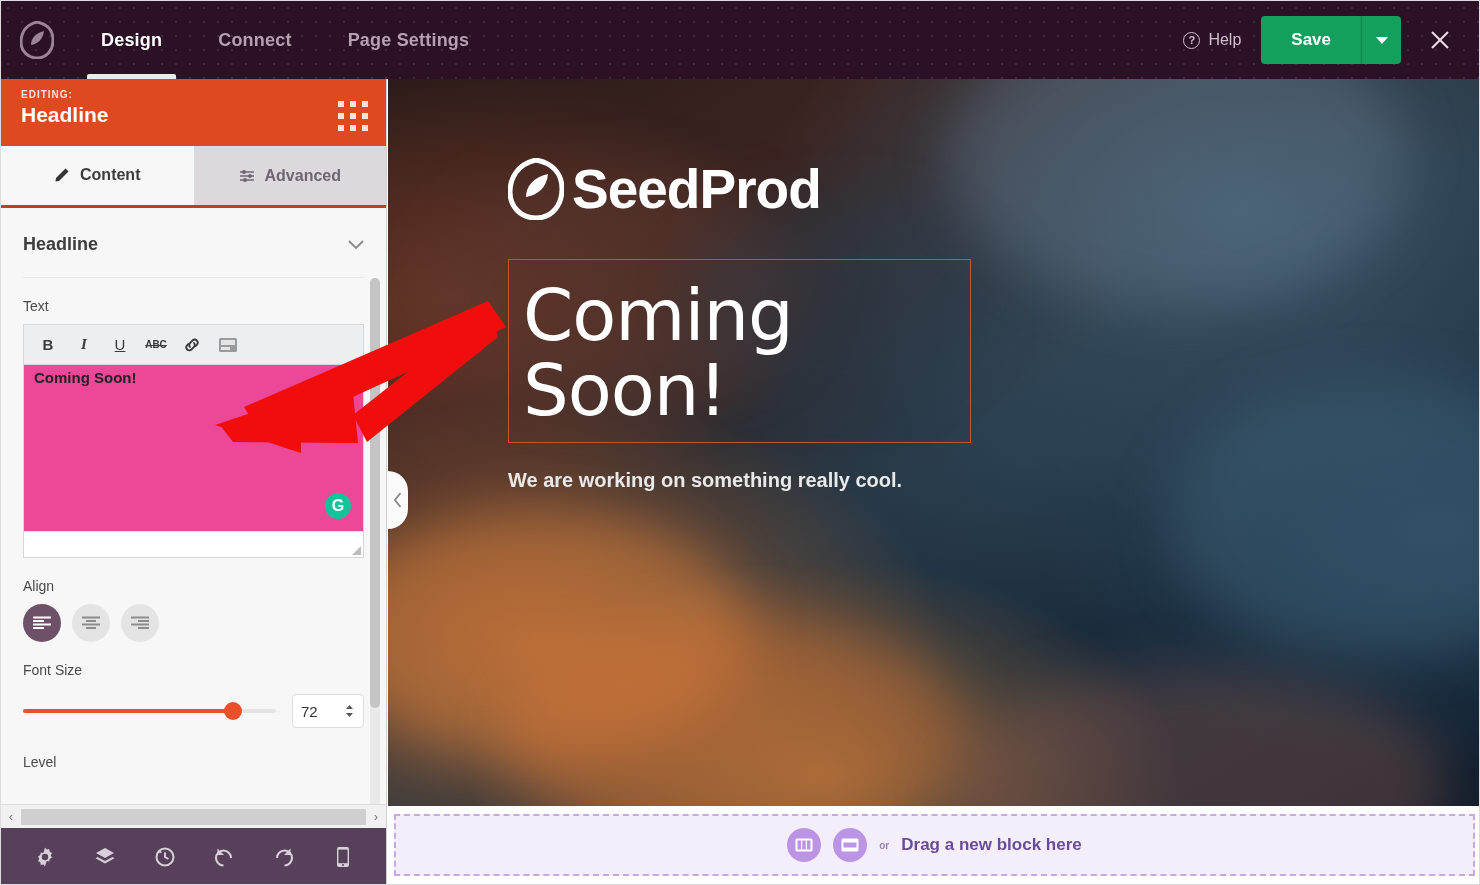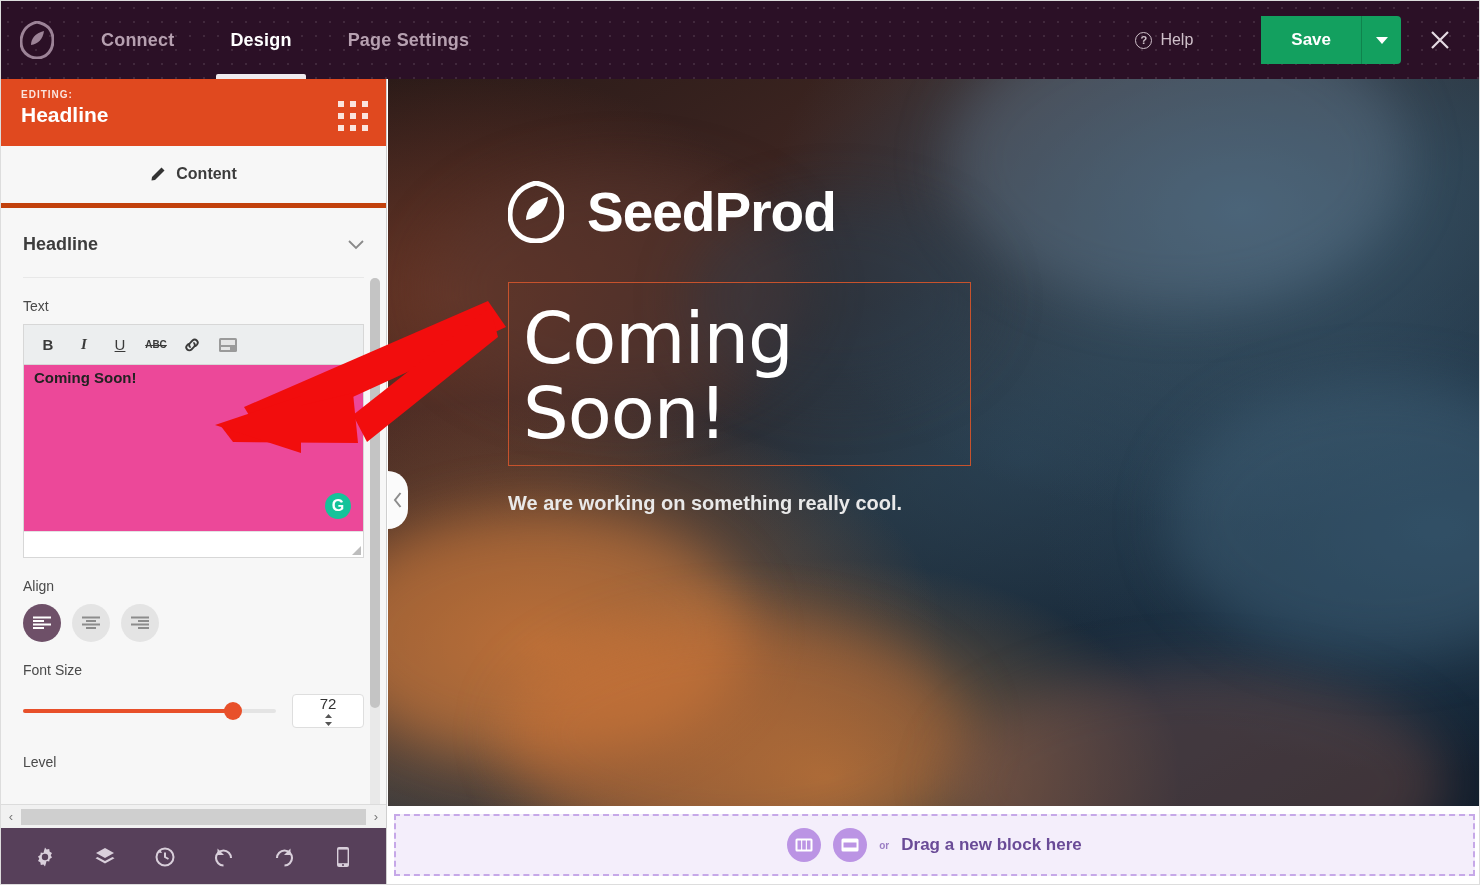--- a/index.html
+++ b/index.html
@@ -61,21 +61,21 @@
     width: 17px; height: 17px; border-radius: 50%;
     border: 1.6px solid #cfc0ca;
     display: flex; align-items: center; justify-content: center;
     font-size: 11px; font-weight: bold; line-height: 1;
   }
   .save-group { display: flex; align-items: stretch; height: 48px; border-radius: 4px; overflow: hidden; }
   .save-btn {
     background: #13a05f; color: #fff;
     display: flex; align-items: center; justify-content: center;
     font-size: 17px; font-weight: bold;
-    padding: 0 30px; cursor: pointer; margin-left: 48px;
+    padding: 0 30px; cursor: pointer;
   }
   .save-caret {
     background: #13a05f; width: 40px;
     display: flex; align-items: center; justify-content: center;
     border-left: 1px solid rgba(0,0,0,.18); cursor: pointer;
   }
   .caret-down {
     width: 0; height: 0; border-left: 6px solid transparent;
     border-right: 6px solid transparent; border-top: 7px solid #fff;
   }
@@ -103,21 +103,21 @@
   .panel-head {
     background: #e0491f; color: #fff;
     height: 67px; padding: 10px 18px 0 20px;
     display: flex; align-items: flex-start; justify-content: space-between;
   }
   .panel-head-editing { font-size: 10px; letter-spacing: 1px; font-weight: bold; opacity: .85; }
   .panel-head-title { font-size: 21px; font-weight: bold; margin-top: 3px; }
   .grid-dots { display: grid; grid-template-columns: repeat(3,6px); gap: 6px; margin-top: 12px; cursor: grab; }
   .grid-dots i { width: 6px; height: 6px; background: rgba(255,255,255,.85); display: block; }
 
-  .tabs-row { display: flex; height: 62px; border-bottom: 5px solid #c2410c; }
+  .tabs-row { display: flex; height: 62px; border-bottom: 3px solid #c2410c; }
   .ptab {
     flex: 1; display: flex; align-items: center; justify-content: center;
     gap: 10px; font-size: 16px; font-weight: bold; cursor: pointer;
   }
   .ptab.active { background: #f7f7f7; color: #3c3c3c; border-bottom: 2px solid #f7f7f7; }
   .ptab.inactive { background: #dcd8dc; color: #6f6572; }
 
   .panel-scroll {
     flex: 1; overflow: hidden; position: relative; background: #f7f7f7;
     padding: 0 22px;
@@ -172,21 +172,21 @@
 
   .slider-row { display: flex; align-items: center; gap: 16px; margin-top: 16px; }
   .slider-track { flex: 1; height: 4px; background: #e4e4e4; border-radius: 2px; position: relative; }
   .slider-fill { position: absolute; left: 0; top: 0; bottom: 0; background: #e8502a; border-radius: 2px; }
   .slider-knob {
     position: absolute; top: 50%; transform: translate(-50%,-50%);
     width: 18px; height: 18px; border-radius: 50%; background: #e8502a; cursor: pointer;
   }
   .num-box {
     width: 72px; height: 34px; background: #fff; border: 1px solid #dedede; border-radius: 4px;
-    display: flex; align-items: center; justify-content: space-between; padding: 0 8px; flex-direction: column;
+    display: flex; align-items: center; justify-content: space-between; padding: 0 8px;
   }
   .num-val { font-size: 15px; color: #333; }
   .spinner { display: flex; flex-direction: column; gap: 1px; color: #555; font-size: 8px; line-height: 8px; }
 
   .sb-vertical {
     position: absolute; right: 6px; top: 70px; width: 10px; height: 600px;
     background: #e9e9e9; border-radius: 5px;
   }
   .sb-vertical i { position: absolute; left: 0; top: 0; width: 10px; height: 430px; background: #c4c4c4; border-radius: 5px; display: block;}
   .sb-horizontal {
@@ -222,21 +222,21 @@
   }
   .collapse-handle {
     position: absolute; left: 0; top: 392px; z-index: 6;
     width: 20px; height: 58px;
     background: #fbfbfb;
     border-radius: 0 30px 30px 0;
     display: flex; align-items: center; justify-content: center;
     color: #8d8d8d; font-size: 14px; cursor: pointer;
   }
   .page-inner { position: relative; z-index: 3; padding: 78px 0 0 120px; }
-  .sp-logo { display: flex; align-items: center; gap: 23px; margin-top: 23px; }
+  .sp-logo { display: flex; align-items: center; gap: 8px; }
   .sp-logo-leaf { width: 56px; height: 62px; }
   .sp-logo-text { color: #fff; font-size: 55px; font-weight: bold; letter-spacing: -1px; }
 
   .headline-block {
     margin-top: 38px; width: 463px;
     border: 1.5px solid #c7522c;
     padding: 18px 14px 14px 14px;
   }
   .headline-text {
     color: #fff; font-size: 72px; line-height: 1.04; font-weight: normal;
@@ -284,25 +284,25 @@
   <div class="topbar">
 
     <div class="brand-logo">
       <svg class="leaf" viewBox="0 0 34 38">
         <path d="M17 1 C5 4 1 13 1 21 C1 30 8 37 17 37 C27 37 33 29 33 19 C33 9 27 3 17 1 Z" fill="none" stroke="#9c8397" stroke-width="3"></path>
         <path d="M24 10 C15 12 11 18 11 24 C18 23 23 18 24 10 Z" fill="#9c8397"></path>
       </svg>
     </div>
 
     <div class="nav-tabs">
+      <div class="nav-tab active">
+        <span>Design</span>
+      </div>
       <div class="nav-tab">
         <span>Connect</span>
-      </div>
-      <div class="nav-tab active">
-        <span>Design</span>
       </div>
       <div class="nav-tab">
         <span>Page Settings</span>
       </div>
     </div>
 
     <div class="topbar-right">
       <div class="help-btn">
         <span class="help-circle">?</span>
         <span>Help</span>
@@ -345,20 +345,29 @@
           <i></i>
       </div>
     </div>
 
     <div class="tabs-row">
       <div class="ptab active">
         <svg width="16" height="16" viewBox="0 0 16 16">
           <path d="M11.5 1.5 L14.5 4.5 L5 14 L1.5 14.5 L2 11 Z" fill="#333"></path>
         </svg>
         <span>Content</span>
+      </div>
+      <div class="ptab inactive">
+        <svg width="16" height="16" viewBox="0 0 16 16">
+          <path d="M1 4h14M1 8h14M1 12h14" stroke="#6f6572" stroke-width="1.6"></path>
+          <circle cx="5" cy="4" r="2" fill="#6f6572"></circle>
+            <circle cx="11" cy="8" r="2" fill="#6f6572"></circle>
+          <circle cx="6" cy="12" r="2" fill="#6f6572"></circle>
+        </svg>
+        <span>Advanced</span>
       </div>
     </div>
 
     <div class="panel-scroll">
 
       <div class="section-head">
         <div class="section-head-title">Headline</div>
         <svg class="chev" width="16" height="10" viewBox="0 0 16 10">
           <path d="M1 1 L8 8 L15 1" stroke="#8a8a8a" stroke-width="1.8" fill="none"></path>
         </svg>

